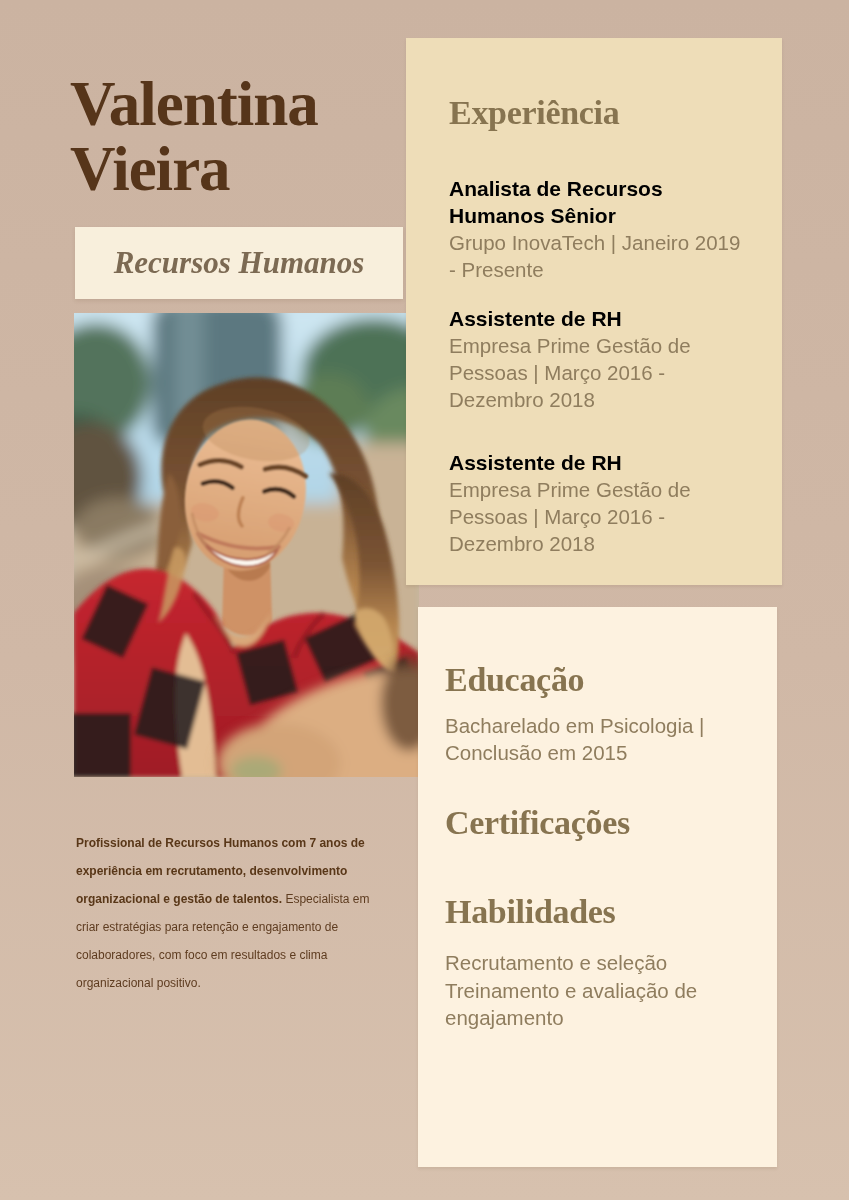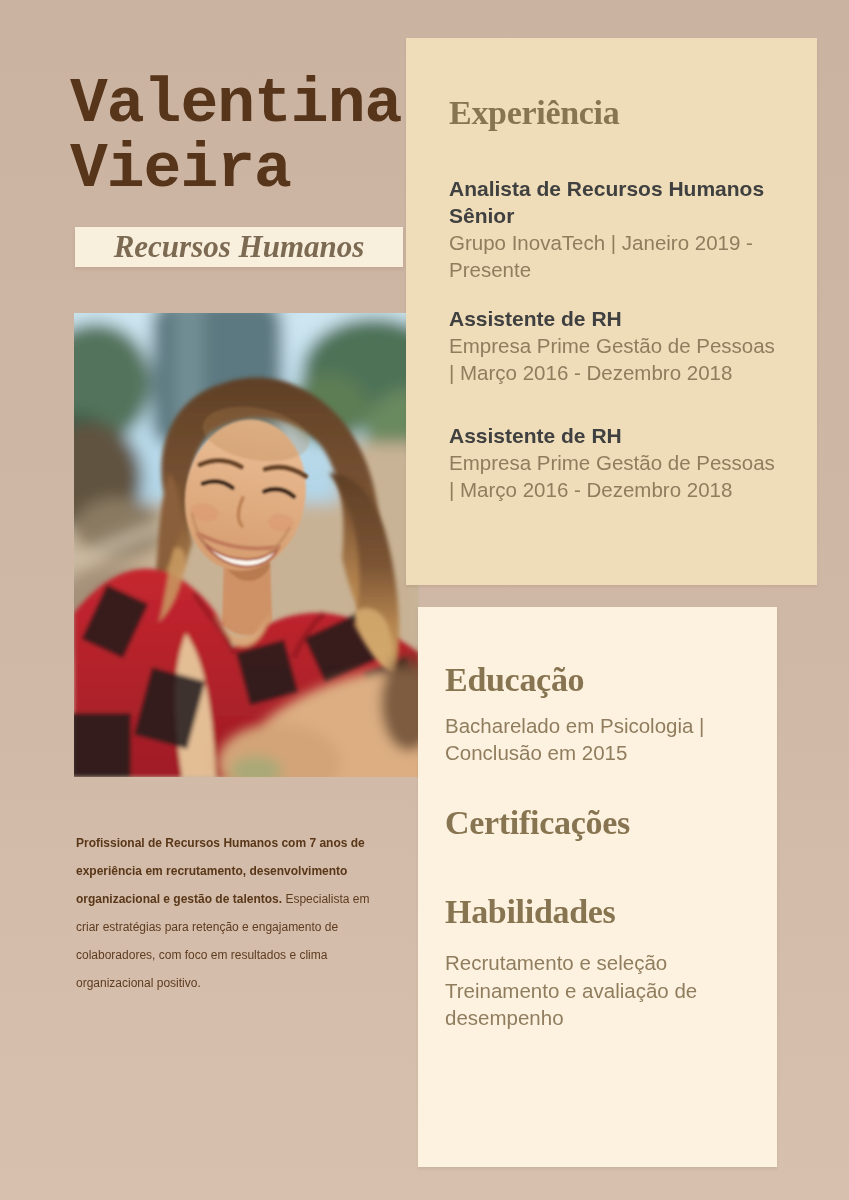--- a/index.html
+++ b/index.html
@@ -6,26 +6,26 @@
   .page{
     position:relative;
     width:849px;height:1200px;
     background:linear-gradient(180deg,#cbb3a1 0%, #d0b8a6 55%, #d7c1ae 100%);
     overflow:hidden;
     font-family:"Liberation Sans", sans-serif;
   }
   
   .name{
     position:absolute;left:70px;top:72px;width:345px;
-    font-family:Liberation Mono, monospace;
+    font-family:Liberation Serif, serif;
     font-weight:700;font-size:63px;line-height:65px;
     color:#56351a;letter-spacing:-1px;
   }
   .title-box{
-    position:absolute;left:75px;top:227px;width:328px;height:40px;
+    position:absolute;left:75px;top:227px;width:328px;height:72px;
     background:#f8efdc;
     display:flex;align-items:center;justify-content:center;
     box-shadow:0 2px 4px rgba(90,60,30,.12);
   }
   .title-box span{
     font-family:"Liberation Serif", serif;
     font-style:italic;font-weight:700;
     font-size:31px;color:#7c6a53;
   }
   .photo{
@@ -34,39 +34,39 @@
   }
   .photo svg{display:block;}
   .summary{
     position:absolute;left:76px;top:817px;width:318px;
     font-size:12px;line-height:28px;color:#5e3c20;
   }
   .summary .b{font-weight:700;color:#593718;}
   
   .panel{position:absolute;box-sizing:border-box;box-shadow:0 2px 3px rgba(90,60,30,.10);}
   .panel-xp{
-    left:406px;top:38px;width:411px;height:547px;
+    left:406px;top:38px;width:376px;height:547px;
     background:#eeddb8;
     padding:54px 30px 13px 43px;
   }
   .panel-info{
     left:418px;top:607px;width:359px;height:560px;
     background:#fdf2e0;
     padding:52px 38px 0 27px;
   }
   .h-serif{
     font-family:"Liberation Serif", serif;
     font-weight:700;font-size:34px;line-height:41px;
     color:#877450;margin:0;letter-spacing:-.3px;
   }
   .xp-entry{max-width:336px;}
   .xp-entry.first{margin-top:42px;}
   .xp-entry.second{margin-top:22px;}
   .xp-entry.third{margin-top:36px;}
-  .role{font-weight:700;font-size:21px;line-height:27px;color:#404040;}
+  .role{font-weight:700;font-size:21px;line-height:27px;color:#000000;}
   .details, .info-detail{font-size:20.5px;line-height:27px;color:#8f7d5e;}
   .info-detail{margin-top:12px;max-width:320px;}
   .mt-cert{margin-top:36px;}
   .mt-skills{margin-top:48px;}
   .skill-list{margin-top:17px;}
   .skill-item{font-size:20.5px;line-height:27.5px;color:#8f7d5e;max-width:330px;}
 </style>
 </head>
 <body>
 
@@ -215,17 +215,17 @@
 
   <section class="panel panel-info">
     <h2 class="h-serif">Educação</h2>
     <div class="info-detail">Bacharelado em Psicologia | Conclusão em 2015</div>
 
     <h2 class="h-serif mt-cert">Certificações</h2>
 
     <h2 class="h-serif mt-skills">Habilidades</h2>
     <div class="skill-list">
       <div class="skill-item">Recrutamento e seleção</div>
-      <div class="skill-item">Treinamento e avaliação de desempenho</div>
+      <div class="skill-item">Treinamento e avaliação de engajamento</div>
     </div>
   </section>
 
 </div>
 
 </body></html>

